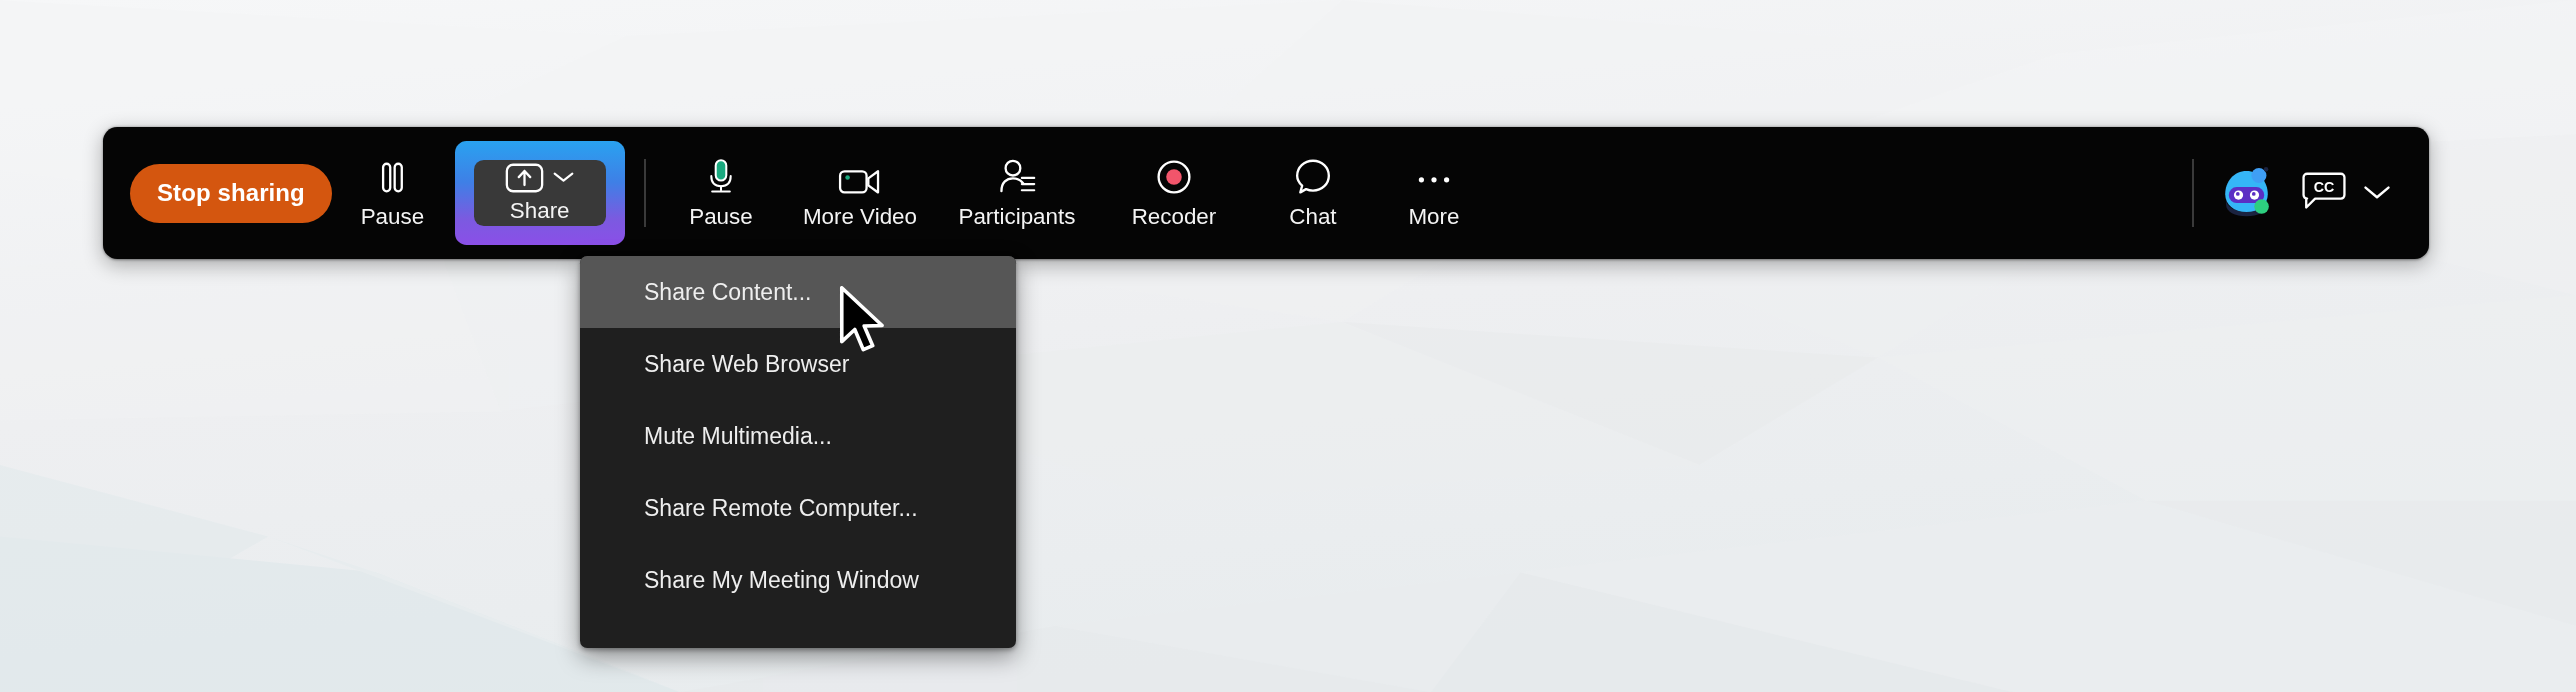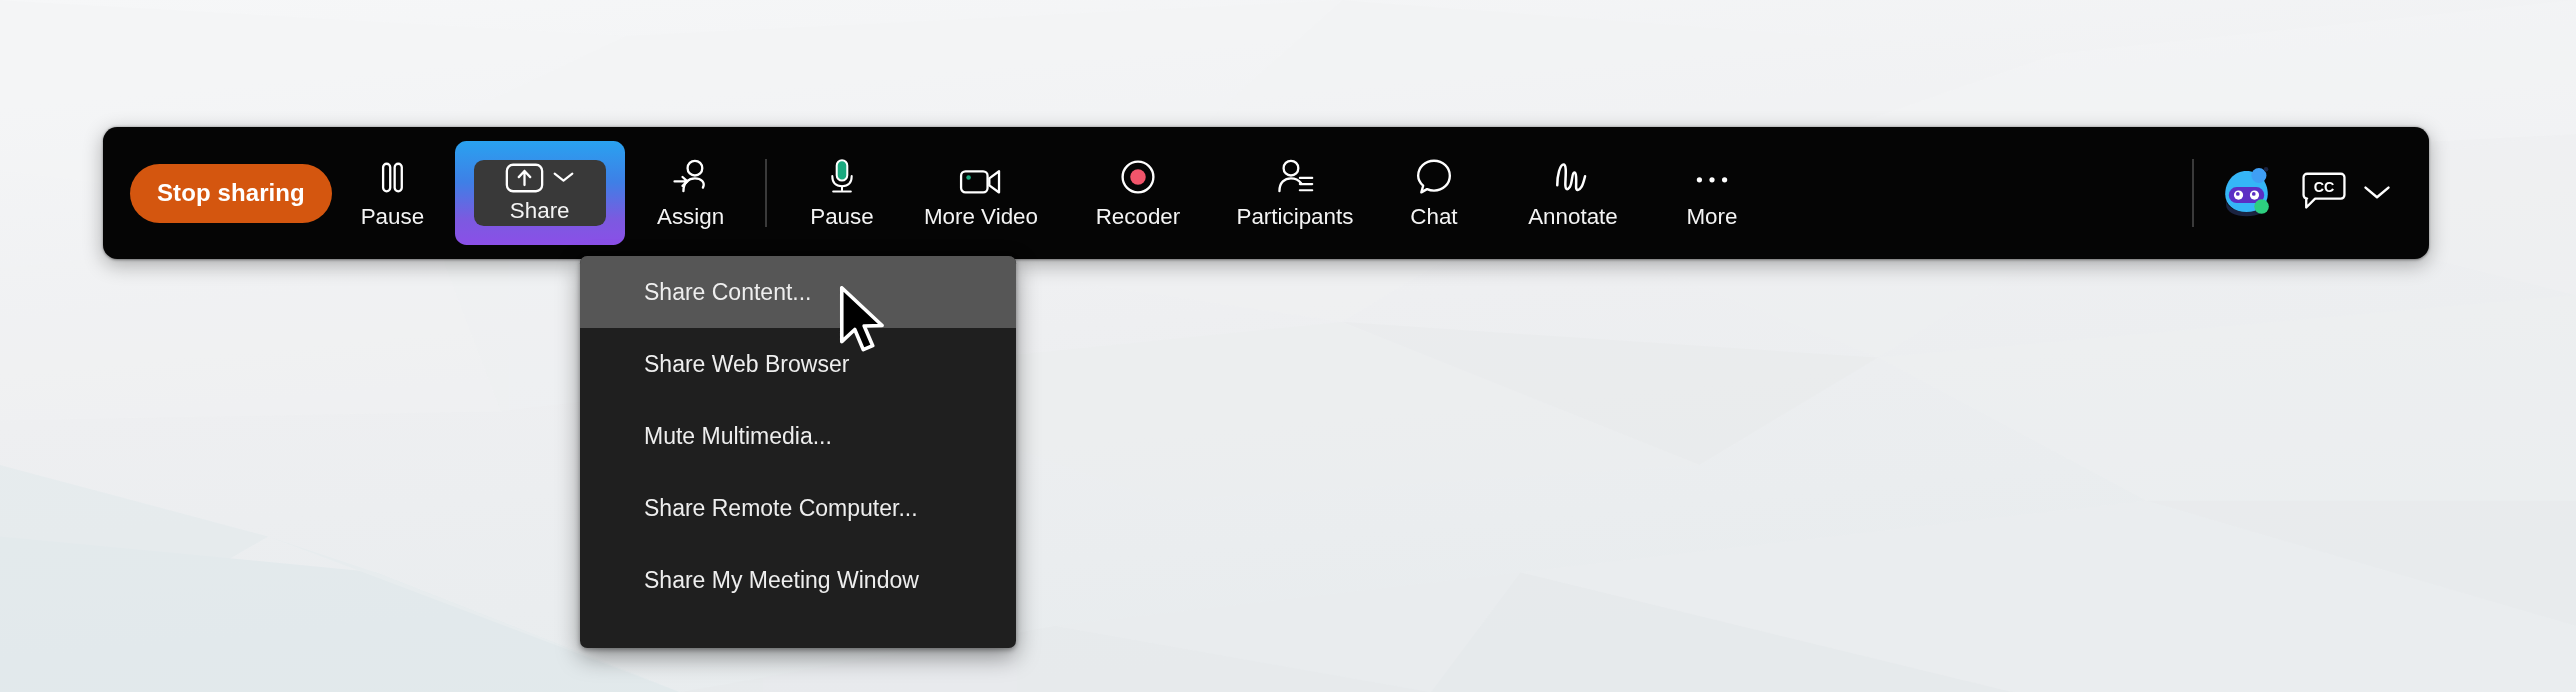--- a/index.html
+++ b/index.html
@@ -249,30 +249,20 @@
         <span>
           <svg width="23" height="14.3" viewBox="0 0 26 16" fill="none">
             <path d="M3 4 L13 12 L23 4" stroke="#ffffff" stroke-width="2.4" stroke-linecap="round" stroke-linejoin="round"></path>
           </svg>
         </span>
       </div>
       <span class="tool-label">Share</span>
     </div>
   </div>
 
-  <div class="tool-item">
-    <span class="tool-icon">
-      <svg width="39" height="38" viewBox="0 0 44 42" fill="none">
-        <circle cx="27" cy="11" r="8.3" stroke="#ffffff" stroke-width="2.6"></circle>
-        <path d="M14 37 C14 27 20 22.5 27 22.5 C34 22.5 39 27 36 33" stroke="#ffffff" stroke-width="2.6" stroke-linecap="round" fill="none"></path>
-        <path d="M4 26 H18 M13 21 L18.5 26 L13 31" stroke="#ffffff" stroke-width="2.6" stroke-linecap="round" stroke-linejoin="round"></path>
-      </svg>
-    </span>
-    <span class="tool-label">Assign</span>
-  </div>
 
   <div class="divider"></div>
 
   <div class="tool-item">
     <span class="tool-icon">
       <svg width="30" height="38" viewBox="0 0 34 42" fill="none">
         <rect x="11" y="2" width="12" height="23" rx="6" fill="#1aa97f" stroke="#ffffff" stroke-width="2.3"></rect>
         <path d="M6 20 C6 28 10.5 31.5 17 31.5 C23.5 31.5 28 28 28 20" stroke="#ffffff" stroke-width="2.3" stroke-linecap="round" fill="none"></path>
         <path d="M17 31.5 V36" stroke="#ffffff" stroke-width="2.3" stroke-linecap="round"></path>
         <path d="M7 37.5 H27" stroke="#ffffff" stroke-width="2.3" stroke-linecap="round"></path>
@@ -287,60 +277,50 @@
         <rect x="2" y="6" width="30" height="24" rx="5" stroke="#ffffff" stroke-width="2.6"></rect>
         <path d="M34 14 L45 6 V30 L34 22 Z" stroke="#ffffff" stroke-width="2.6" stroke-linejoin="round" fill="none"></path>
         <circle cx="10.5" cy="13" r="2.6" fill="#1aa97f"></circle>
       </svg>
     </span>
     <span class="tool-label">More Video</span>
   </div>
 
   <div class="tool-item wide">
     <span class="tool-icon">
-      <svg width="38" height="38" viewBox="0 0 42 42" fill="none">
-        <circle cx="21" cy="21" r="17" stroke="#ffffff" stroke-width="2.6"></circle>
-        <circle cx="21" cy="21" r="8.6" fill="#f2556b"></circle>
-      </svg>
-    </span>
-    <span class="tool-label">Recoder</span>
-  </div>
-
-  <div class="tool-item wide">
-    <span class="tool-icon">
       <svg width="39" height="38" viewBox="0 0 44 42" fill="none">
         <circle cx="18" cy="11" r="8.3" stroke="#ffffff" stroke-width="2.6"></circle>
         <path d="M5 37 C5 27 11 22.5 18 22.5 C23 22.5 27 24.8 29.5 28" stroke="#ffffff" stroke-width="2.6" stroke-linecap="round" fill="none"></path>
         <path d="M28 22 H42 M28 29 H42 M28 36 H42" stroke="#ffffff" stroke-width="2.4" stroke-linecap="round"></path>
       </svg>
     </span>
     <span class="tool-label">Participants</span>
   </div>
 
+  <div class="tool-item wide">
+    <span class="tool-icon">
+      <svg width="38" height="38" viewBox="0 0 42 42" fill="none">
+        <circle cx="21" cy="21" r="17" stroke="#ffffff" stroke-width="2.6"></circle>
+        <circle cx="21" cy="21" r="8.6" fill="#f2556b"></circle>
+      </svg>
+    </span>
+    <span class="tool-label">Recoder</span>
+  </div>
+
   <div class="tool-item">
     <span class="tool-icon">
       <svg width="38" height="38" viewBox="0 0 42 42" fill="none">
         <path d="M21 3 C31 3 38.5 10.5 38.5 19.5 C38.5 28.5 31 36 21 36
                  C18.2 36 15.6 35.4 13.3 34.4 L7 38 L9 30.6
                  C5.8 27.6 3.5 23.9 3.5 19.5 C3.5 10.5 11 3 21 3 Z" stroke="#ffffff" stroke-width="2.6" stroke-linejoin="round" fill="none"></path>
       </svg>
     </span>
     <span class="tool-label">Chat</span>
   </div>
 
-  <div class="tool-item wide">
-    <span class="tool-icon">
-      <svg width="43" height="36" viewBox="0 0 48 40" fill="none">
-        <path d="M7 28 C7 17 10 5 14 5 C18 5 16 20 16 27 C16 33 18 34 21 30
-                 C24 26 23 14 26 14 C29 14 28 26 28 30 C28 34 31 35 34 30
-                 C36 26.5 37 22 38 18" stroke="#ffffff" stroke-width="2.8" stroke-linecap="round" fill="none"></path>
-      </svg>
-    </span>
-    <span class="tool-label">Annotate</span>
-  </div>
 
   <div class="tool-item">
     <span class="tool-icon">
       <svg width="38" height="36" viewBox="0 0 42 40" fill="none">
         <circle cx="7" cy="22" r="2.9" fill="#ffffff"></circle>
         <circle cx="21" cy="22" r="2.9" fill="#ffffff"></circle>
         <circle cx="35" cy="22" r="2.9" fill="#ffffff"></circle>
       </svg>
     </span>
     <span class="tool-label">More</span>

